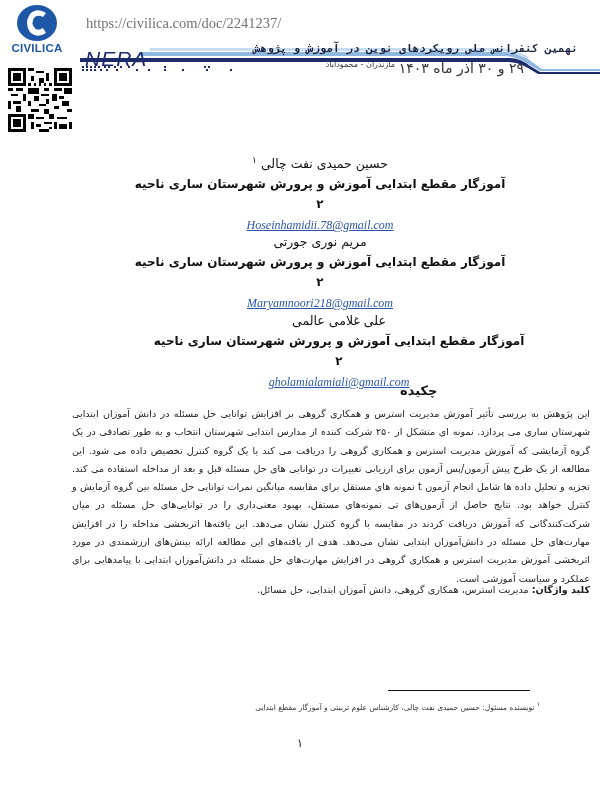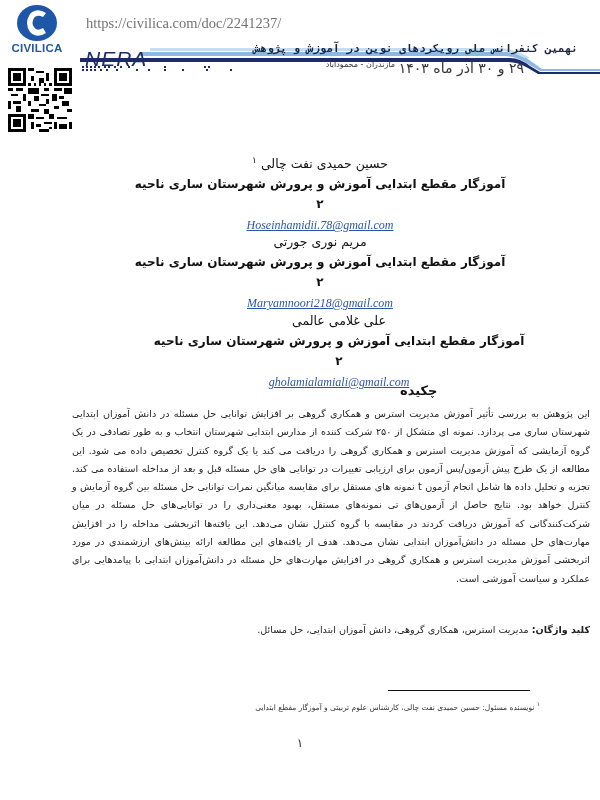--- a/index.html
+++ b/index.html
@@ -30,21 +30,21 @@
   .author-block { left: 130px; width: 380px; text-align: center; }
   .author-name { direction: rtl; font-size: 12.5px; line-height: 20px; }
   .author-aff { direction: rtl; font-size: 12px; font-weight: bold; line-height: 20px; }
   .author-email { font-family: "Liberation Serif", serif; font-style: italic; font-size: 12px; color: #2b56a8; text-decoration: underline; line-height: 20px; }
   .author-email sup, .author-name sup { font-size: 9px; }
 
   
   #abstract-heading { left: 400px; top: 383px; width: 120px; text-align: left; direction: rtl; font-weight: bold; font-size: 13px; }
   #abstract-body { left: 72px; top: 405px; width: 518px; direction: rtl; text-align: justify; font-size: 9.6px; line-height: 18.3px; color: #222; }
   #abstract-body p { margin: 0; }
-  #keywords { left: 80px; top: 624px; width: 510px; direction: rtl; text-align: right; font-size: 9.6px; color: #222; }
+  #keywords { left: 80px; top: 584px; width: 510px; direction: rtl; text-align: right; font-size: 9.6px; color: #222; }
   #keywords b { font-weight: bold; }
 
   
   #footnote-rule { left: 388px; top: 690px; width: 142px; height: 1px; background: #111; }
   #footnote { left: 200px; top: 700px; width: 340px; direction: rtl; text-align: right; font-size: 7.5px; color: #333; }
   #footnote sup { font-size: 6px; }
   #page-number { left: 290px; top: 736px; width: 20px; text-align: center; font-size: 12px; color: #333; }
 </style>
 </head>
 <body>

